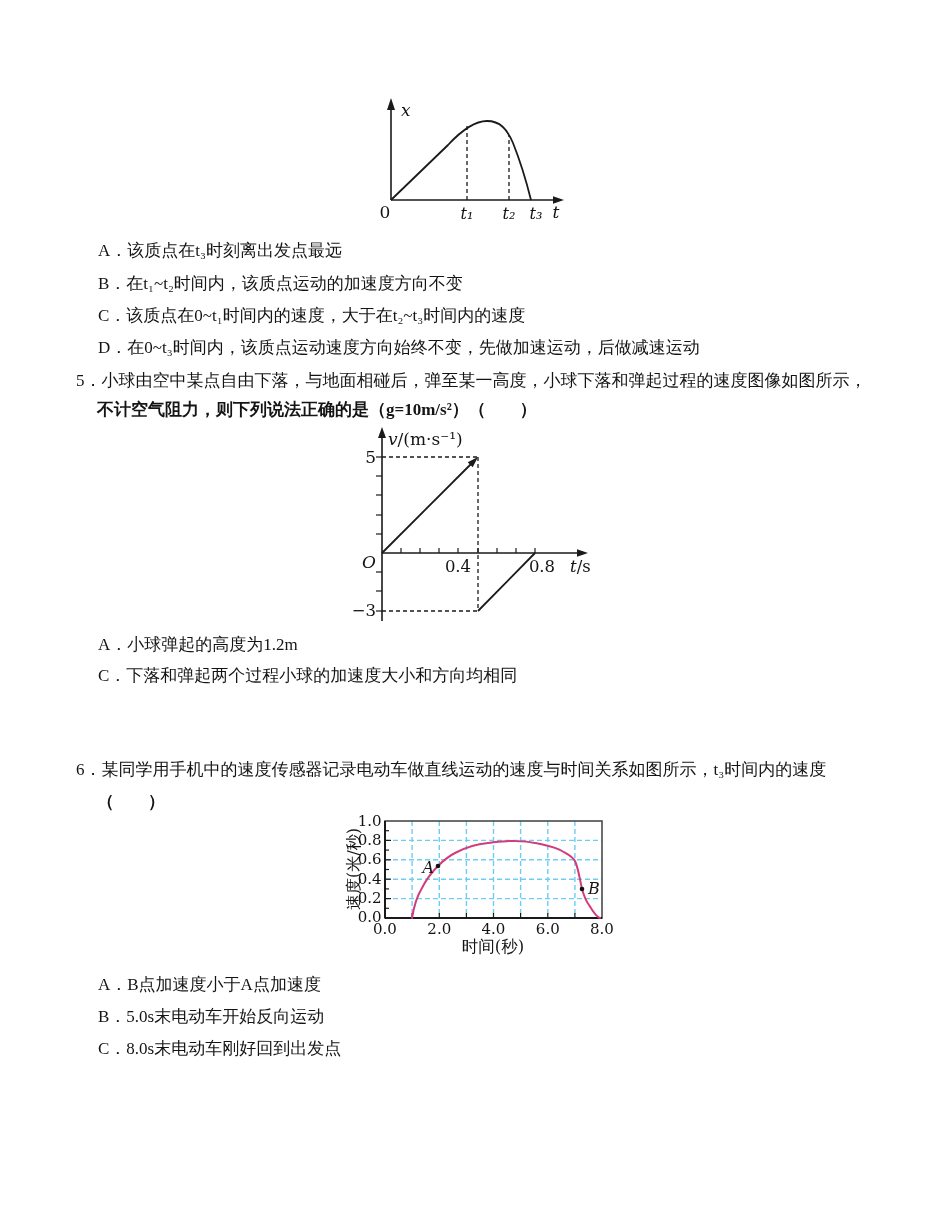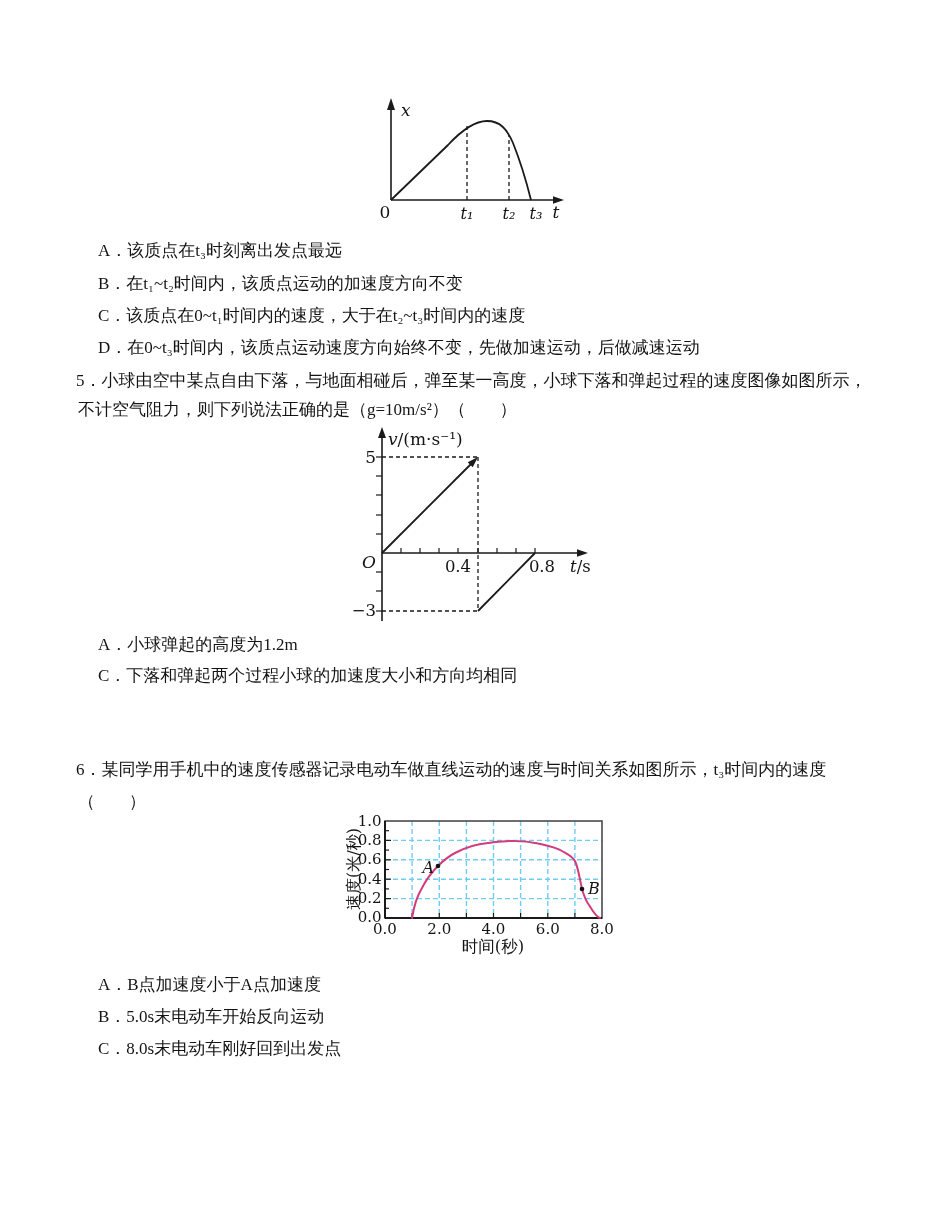--- a/index.html
+++ b/index.html
@@ -3,21 +3,21 @@
 <meta charset="utf-8">
 <style>
   html,body{margin:0;padding:0;background:#ffffff;}
   .page{
     position:relative;width:950px;height:1230px;background:#ffffff;
     font-family:"Liberation Serif","DejaVu Serif",serif;color:#141414;overflow:hidden;
   }
   .line{position:absolute;white-space:nowrap;font-size:17px;line-height:22px;text-align:center;}
   .qline{left:76px;}
   .opt{left:98px;}
-  .indent{left:78px;}
+  .indent{left:97px;font-weight:bold;}
   svg{position:absolute;overflow:visible;}
   svg text{font-family:"DejaVu Serif","Liberation Serif",serif;fill:#141414;}
   .it{font-style:italic;}
   .ax{stroke:#1a1a1a;stroke-width:1.6;fill:none;}
   .curve{fill:none;}
   .dash{stroke:#1a1a1a;stroke-width:1.3;stroke-dasharray:4 3;fill:none;}
   .tick{stroke:#1a1a1a;stroke-width:1.2;}
   .arrow{fill:#1a1a1a;stroke:none;}
 </style>
 </head>

